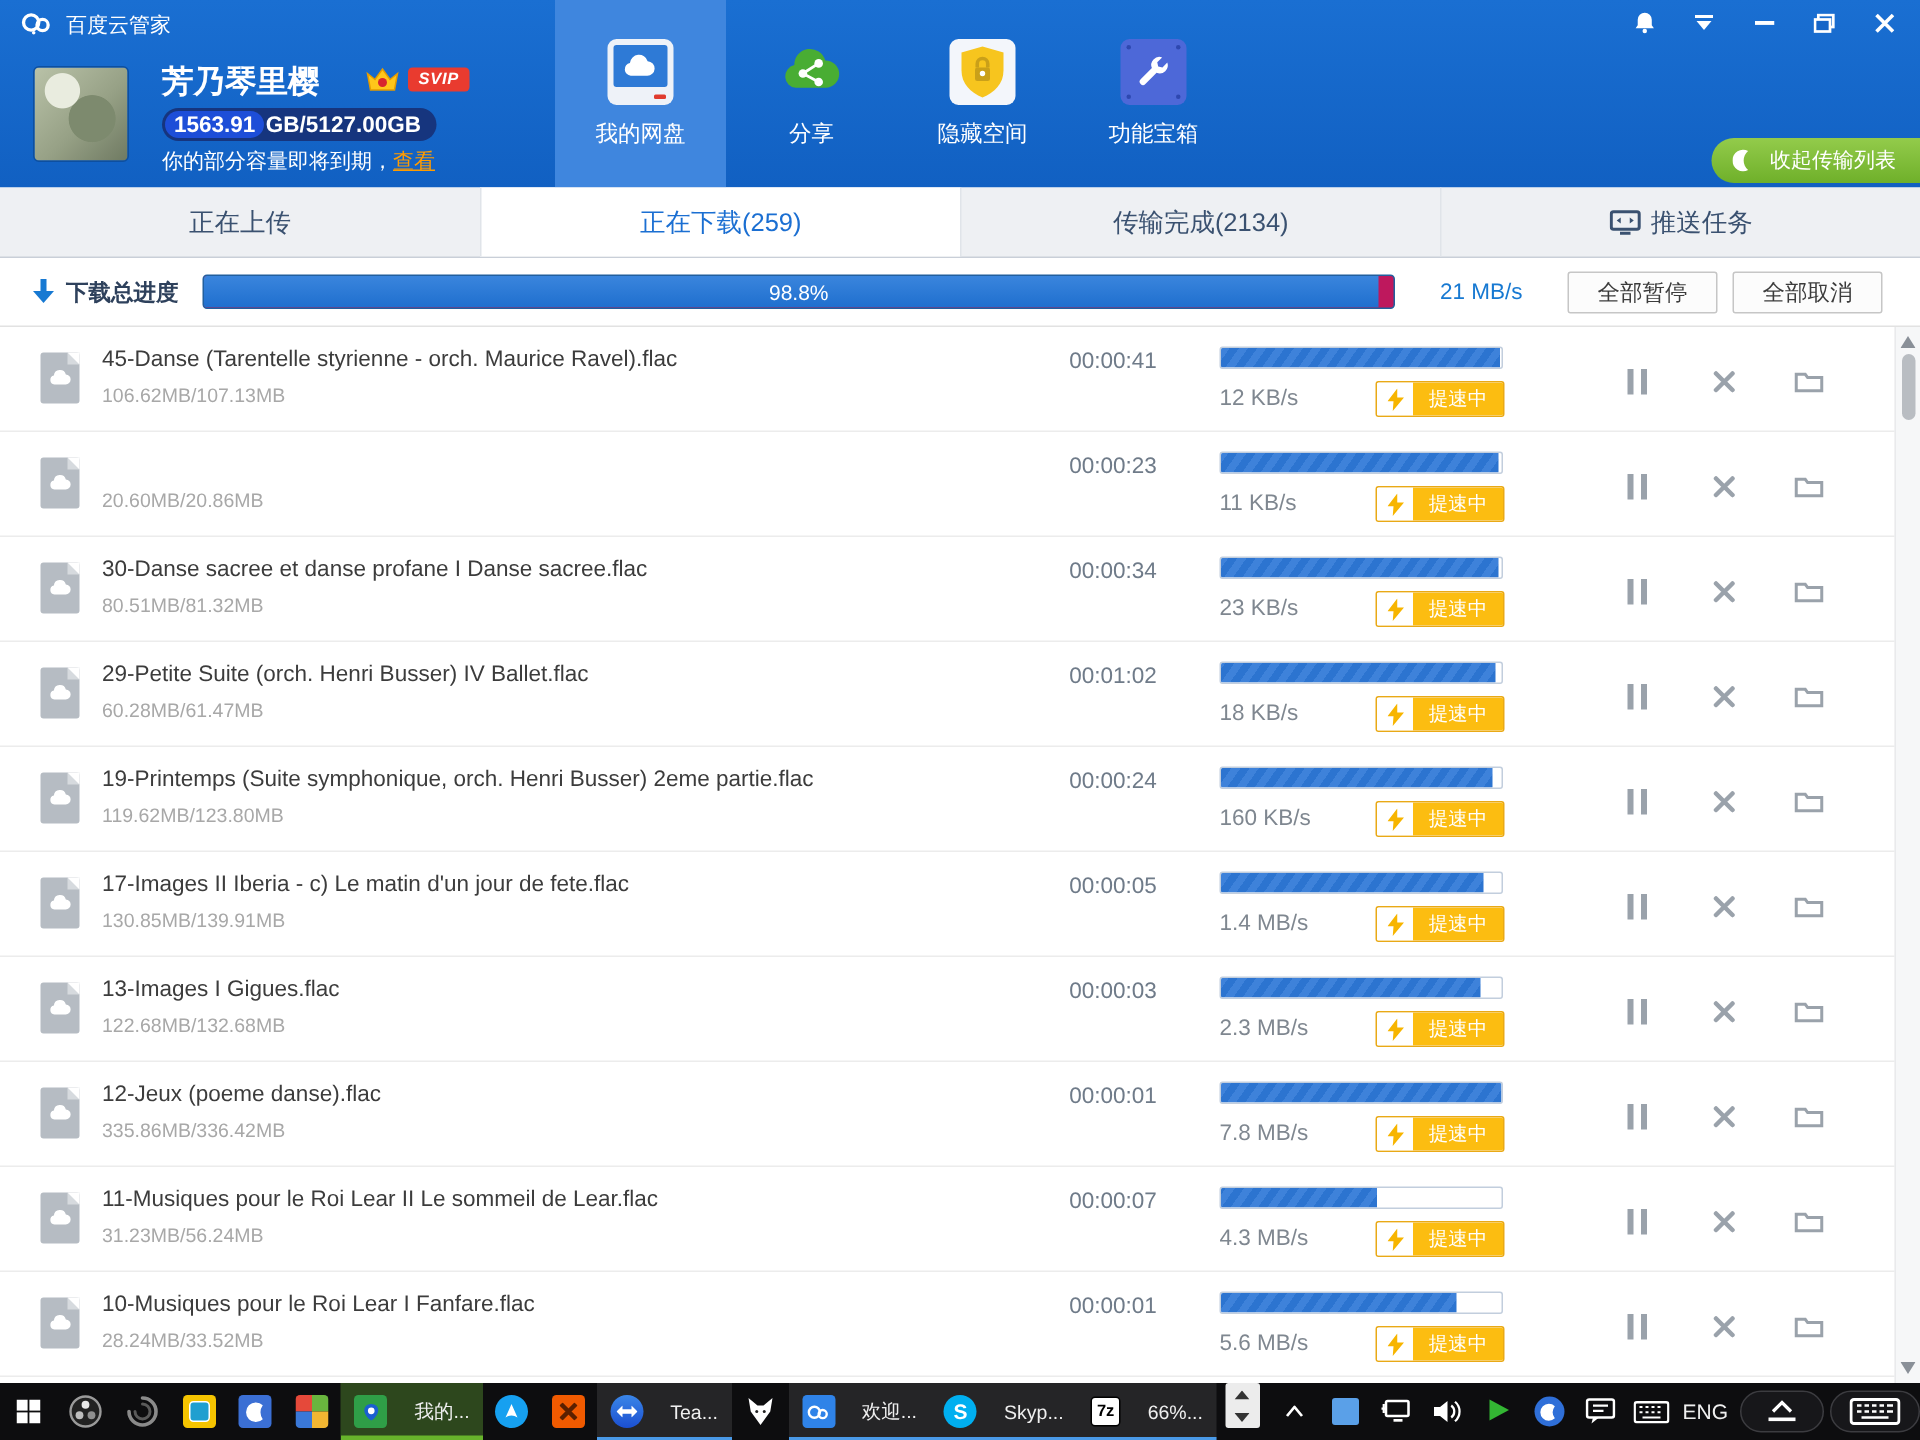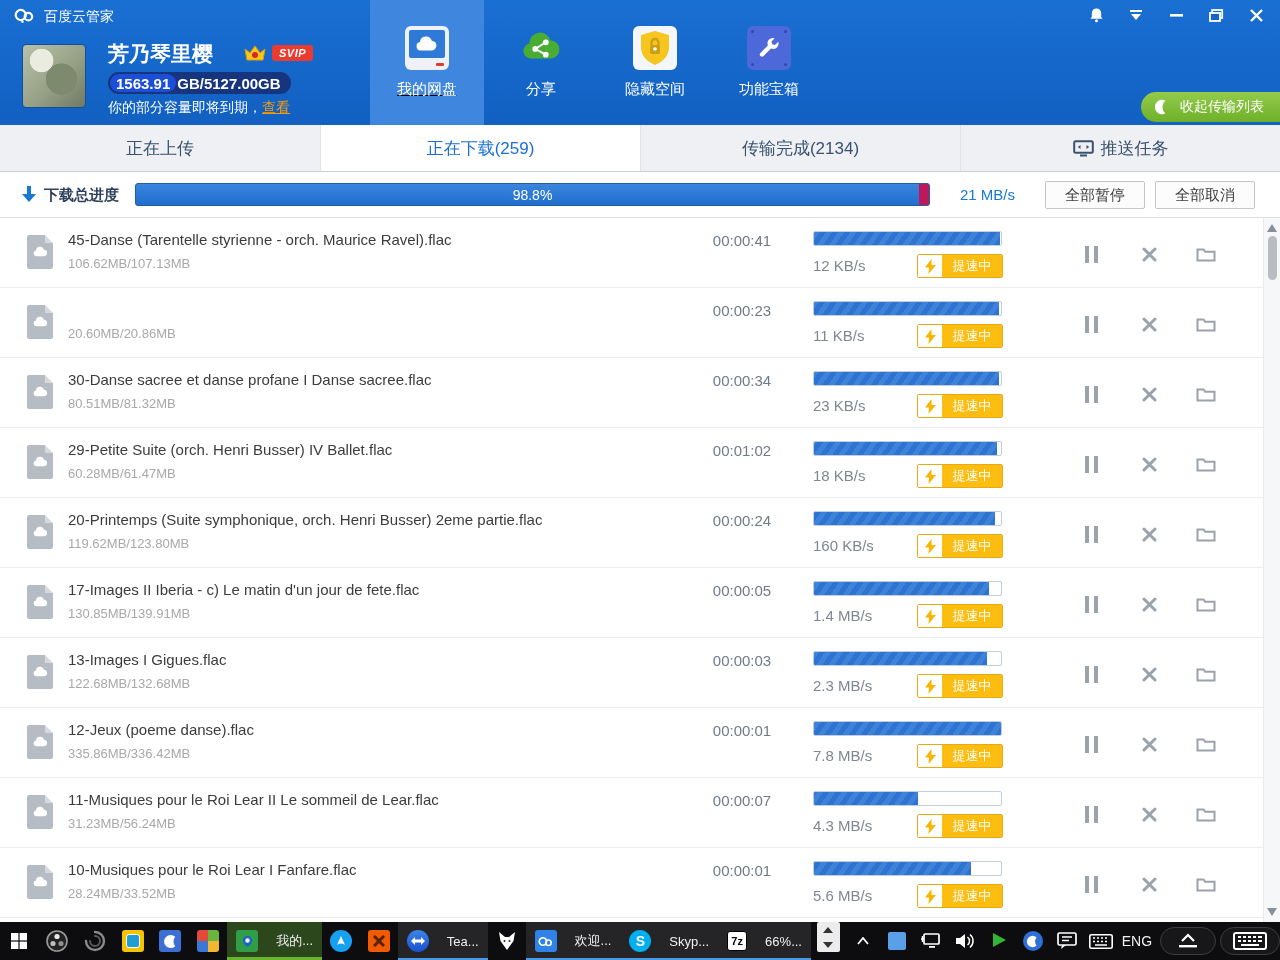--- a/index.html
+++ b/index.html
@@ -28,21 +28,21 @@
                   border-radius:11px; display:flex; align-items:center; padding:0 10px 0 2px;
                   color:#fff; font-size:15px; font-weight:bold; }
   .storage-used { background:#1d4ed8; border-radius:9px; padding:0 6px; height:18px;
                   display:flex; align-items:center; margin-right:1px; }
   .expiry { position:absolute; left:108px; top:99px; color:#fff; font-size:14px; }
   .expiry a { color:#ff9c00; text-decoration:underline; }
 
   .nav { position:absolute; left:370px; top:0; height:125px; display:flex; }
   .nav-item { width:114px; height:125px; display:flex; flex-direction:column; align-items:center;
               padding-top:26px; cursor:default; }
-  .nav-item.active { background:#3f86de;text-decoration:underline; }
+  .nav-item.active { background:#3f86de; }
   .nav-label { margin-top:10px; color:#fff; font-size:15px; }
   .tile { width:44px; height:44px; border-radius:6px; display:flex; align-items:center; justify-content:center; }
   .tile-netdisk { background:#eef2f8; position:relative; }
   .tile-netdisk .screen { position:absolute; left:4px; top:4px; right:4px; height:28px; background:#2e7ad6; border-radius:2px;
                           display:flex; align-items:center; justify-content:center; }
   .tile-netdisk .dots { position:absolute; right:5px; bottom:4px; width:8px; height:3px; background:#e03c2e; border-radius:1px; }
   .tile-toolbox { background:#4d68d8; position:relative; }
   .corner-dot { position:absolute; width:3px; height:3px; background:#2e48b0; border-radius:50%; }
 
   .collapse-btn { position:absolute; right:0; top:92px; height:30px; padding:0 16px 0 14px;
@@ -431,21 +431,21 @@
         </svg>
     </div>
   </div>
 
   <div class="row">
     <div class="file-icon">
       <svg width="17" height="12" viewBox="0 0 20 14">
           <path d="M5 12a3.5 3.5 0 0 1-.4-6.9A4.8 4.8 0 0 1 14 4.3 3.4 3.4 0 0 1 13.8 12H5z" fill="#fff"></path>
         </svg>
     </div>
-    <div class="file-name">20-Printemps (Suite symphonique, orch. Henri Busser)   2eme partie.flac</div>
+    <div class="file-name">19-Printemps (Suite symphonique, orch. Henri Busser)   2eme partie.flac</div>
     <div class="file-size">119.62MB/123.80MB</div>
     <div class="row-time">00:00:24</div>
     <div class="mini-track">
       <div class="mini-fill" style="width: 96.6%;"></div>
     </div>
     <div class="row-speed">160 KB/s</div>
     <div class="boost-badge">
       <span class="bolt-box">
         <svg width="11" height="15" viewBox="0 0 11 15">
             <path d="M6.5 0L0 8.5h4L3.5 15 11 6H6.5z" fill="#f7b500"></path>

